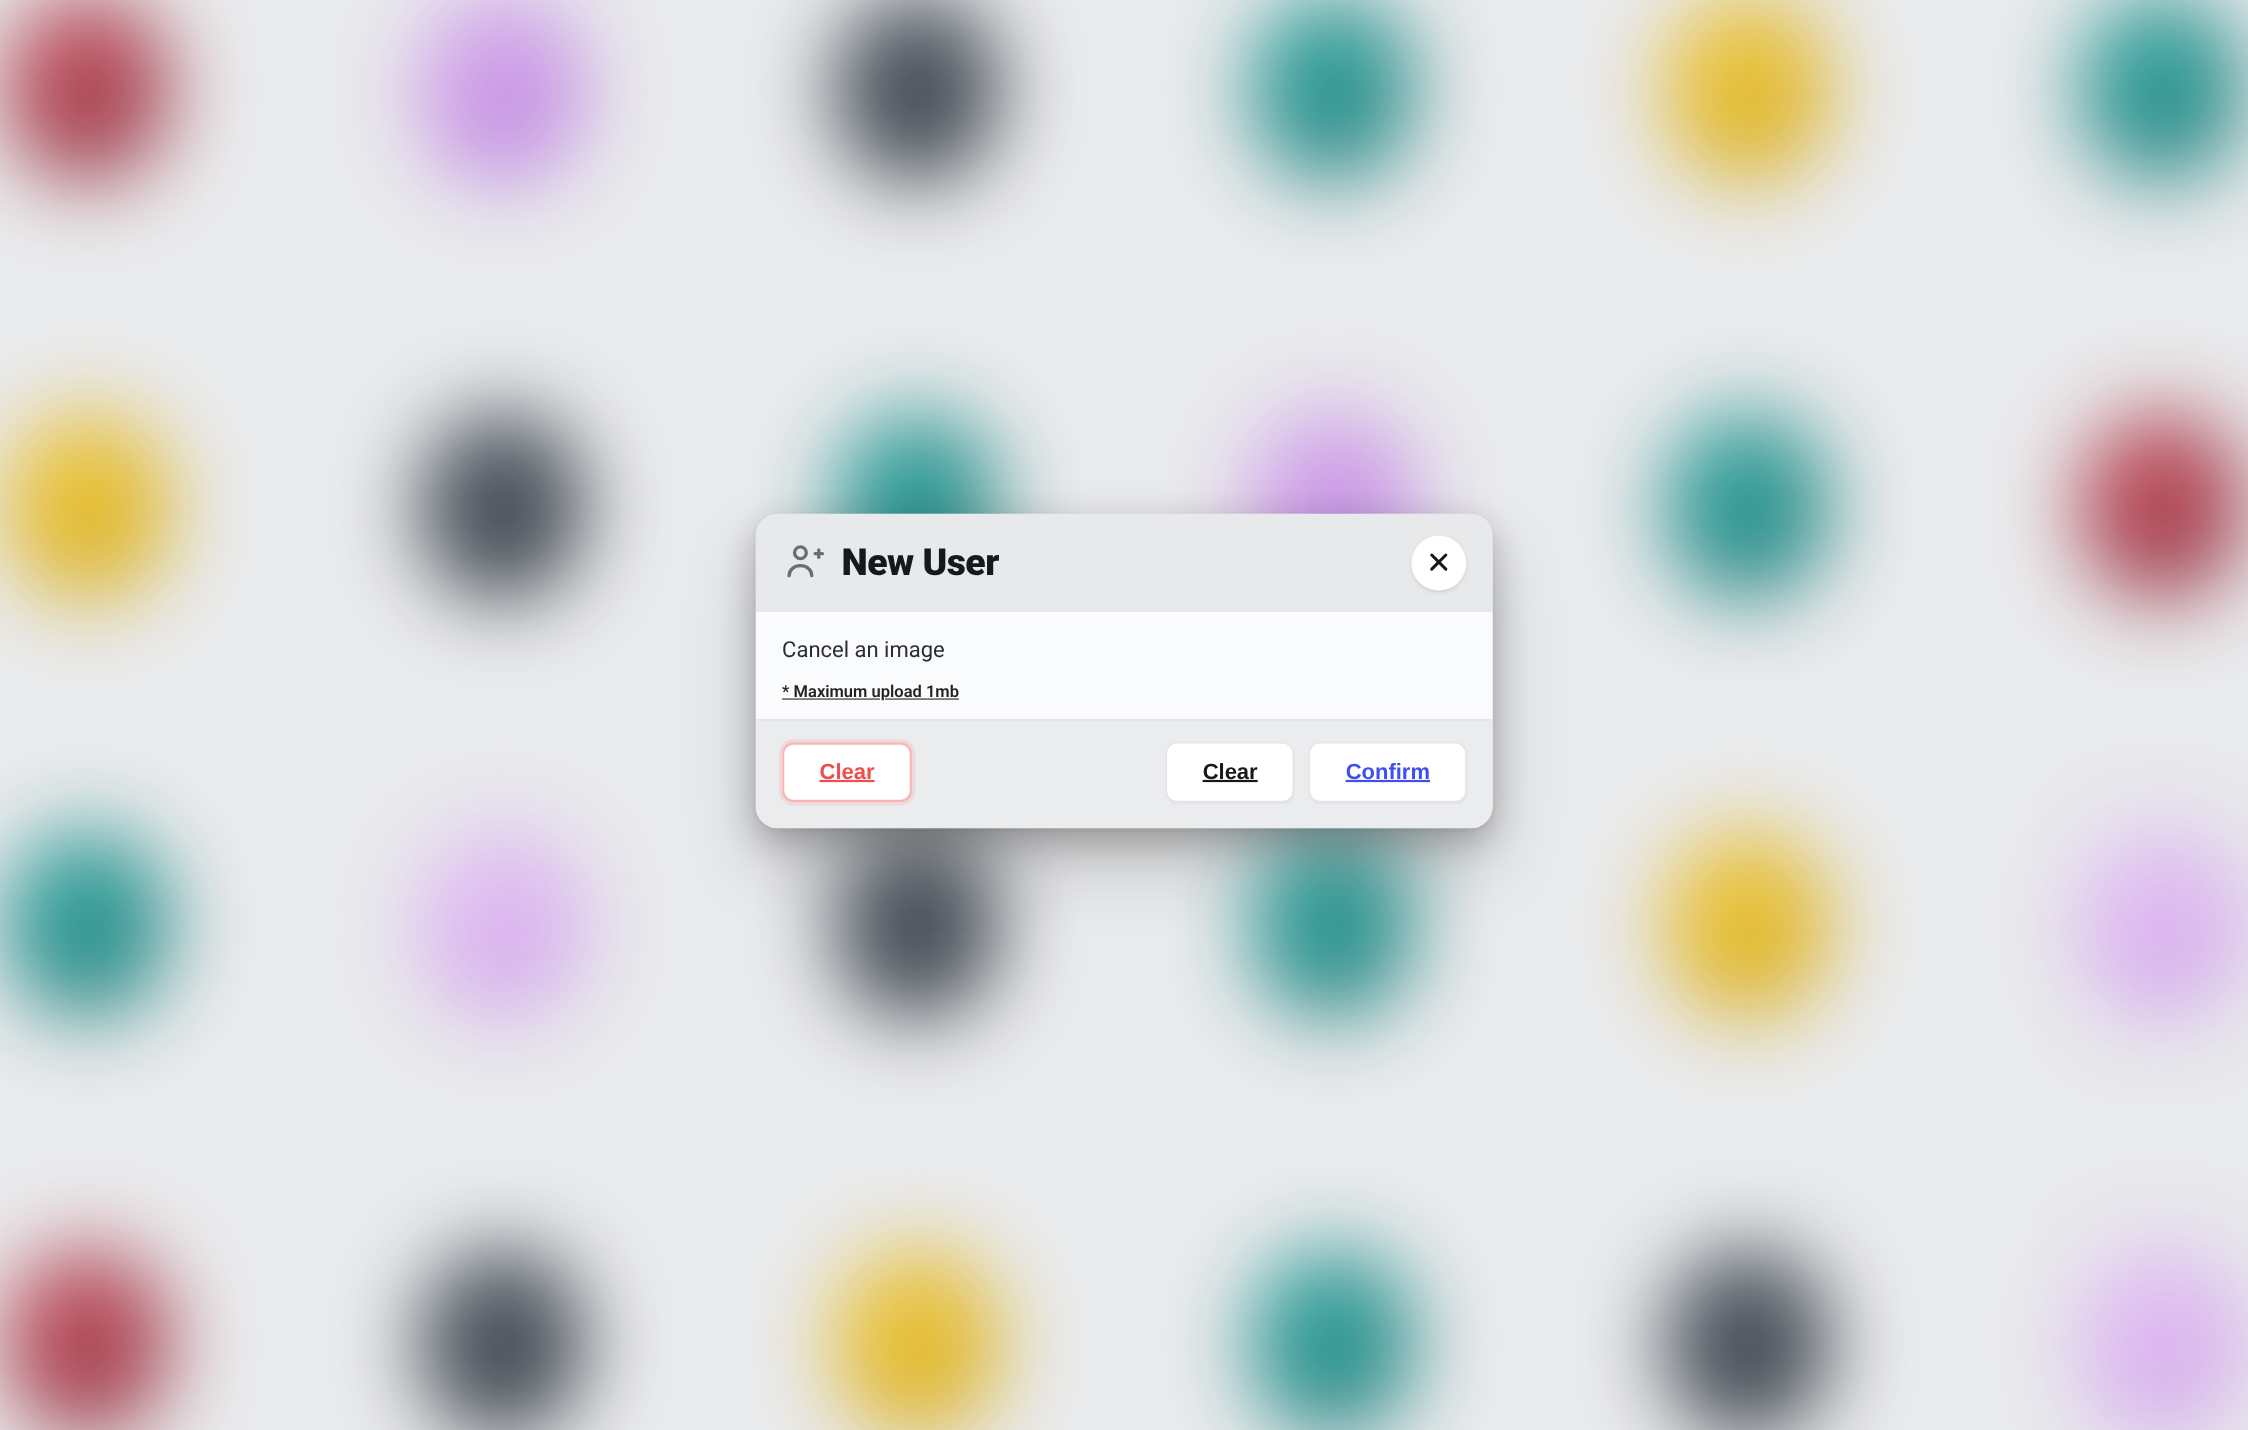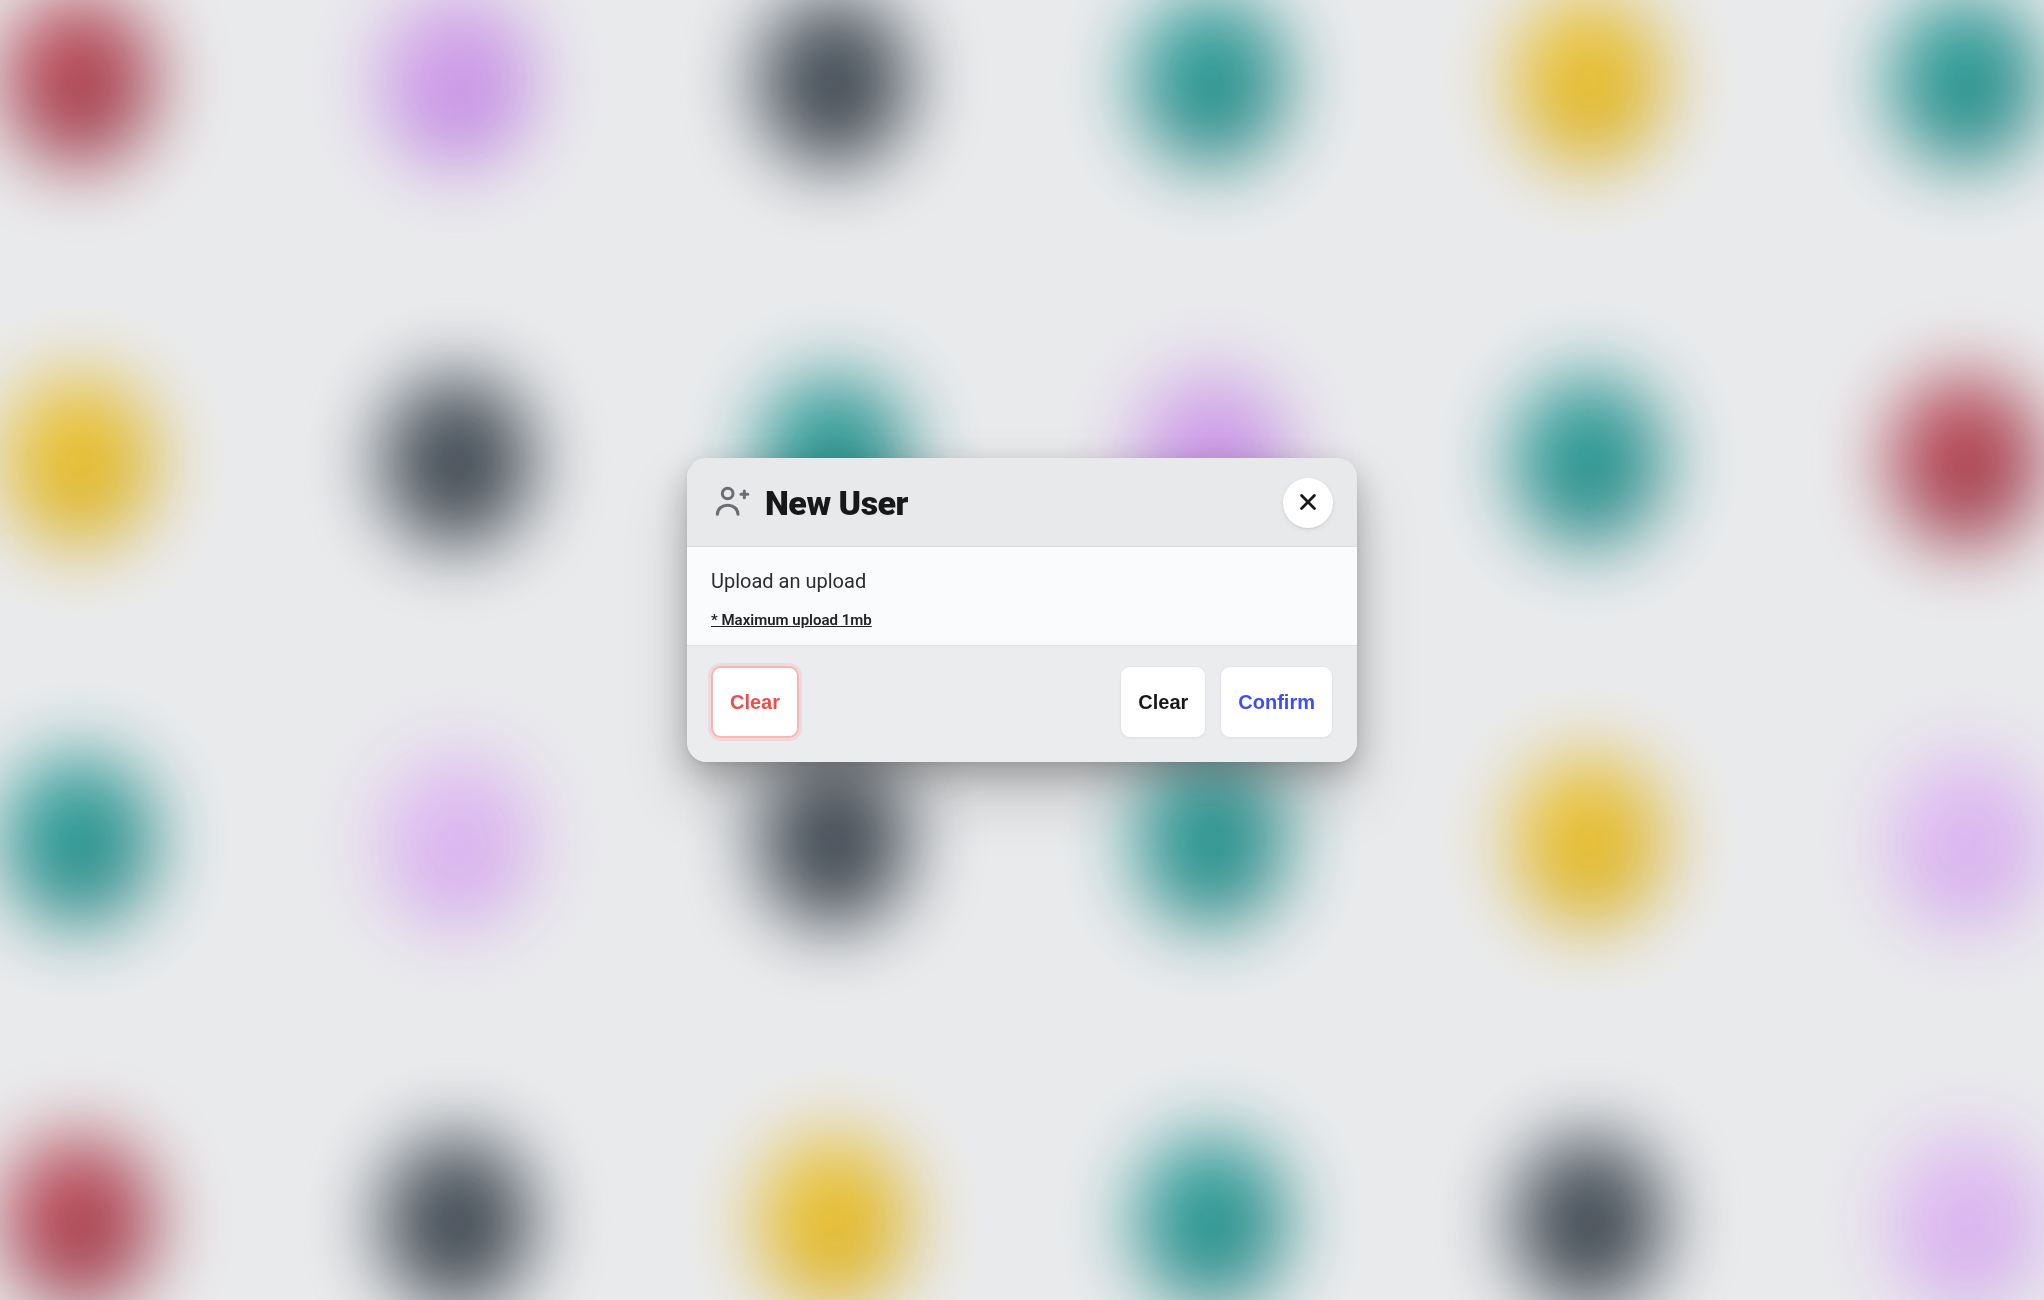--- a/index.html
+++ b/index.html
@@ -147,29 +147,30 @@
   .dialog-footer {
     display: flex;
     align-items: center;
     padding: 20px 24px 24px 24px;
     background: #ebeced;
     border-top: 1px solid #dfe0e3;
     gap: 14px;
   }
   .footer-spacer { flex: 1 1 auto; }
   .btn {
-    height: 72px;
-    padding: 0 17px;
+    height: 54px;
+    padding: 0 32px;
     border-radius: 10px;
     font-size: 20px;
     font-weight: 800;
     background: #fff;
     border: 1px solid #e2e4e7;
     cursor: pointer;
     box-shadow: 0 1px 2px rgba(0,0,0,0.04);
+    text-decoration: underline;
   }
   .btn-clear {
     color: #ef4c4c;
     border: 2px solid #f7b6b6;
     background: #fff;
     box-shadow: 0 0 0 3px rgba(247,182,182,0.35);
   }
   .btn-cancel { color: #17181a; }
   .btn-confirm { color: #3f4ef0; }
 </style>
@@ -221,21 +222,21 @@
           <svg width="22" height="22" viewBox="0 0 24 24" fill="none" stroke="currentColor" stroke-width="3" stroke-linecap="round">
             <line x1="5" y1="5" x2="19" y2="19"></line>
             <line x1="19" y1="5" x2="5" y2="19"></line>
           </svg>
         </span>
       </button>
     </div>
 
     <div class="dialog-body">
       <div class="upload-row">
-        <span class="upload-label">Upload an upload</span>
+        <span class="upload-label">Cancel an image</span>
       </div>
       <div class="hint">* Maximum upload 1mb</div>
     </div>
 
     <div class="dialog-footer">
       <button class="btn btn-clear">Clear</button>
       <div class="footer-spacer"></div>
       <button class="btn btn-cancel">Clear</button>
       <button class="btn btn-confirm">Confirm</button>
     </div>

